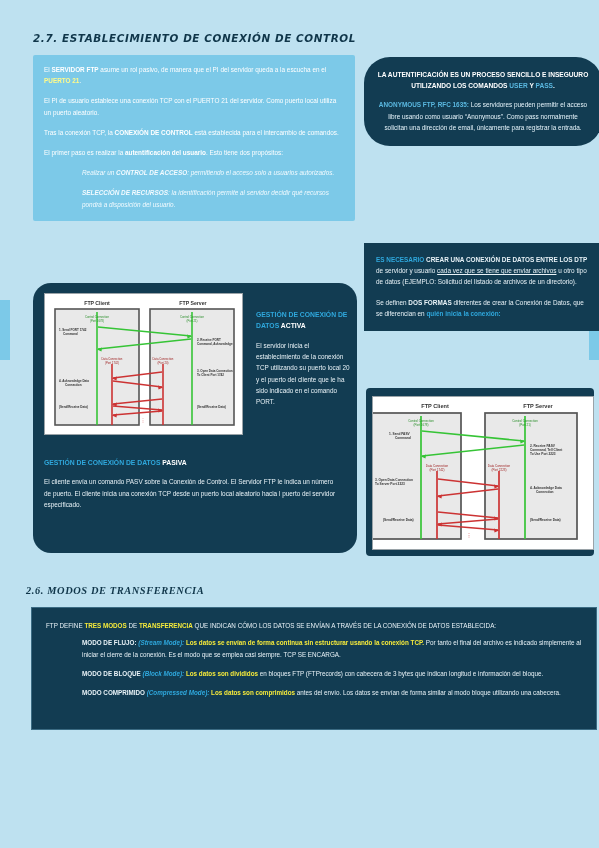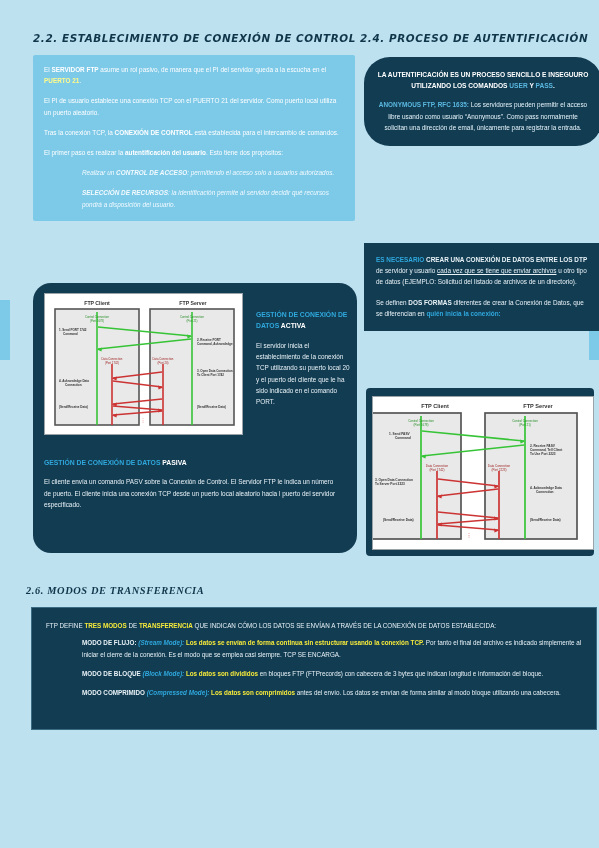--- a/index.html
+++ b/index.html
@@ -99,32 +99,31 @@
   svg{display:block;}
 </style>
 </head>
 <body>
 
 <div class="page">
 
   <div class="edge" id="edgeLeft"></div>
   <div class="edge" id="edgeRight"></div>
 
-  <div class="abs sec-title" id="t22">2.2. ESTABLECIMIENTO DE CONEXIÓN DE CONTROL</div>
+  <div class="abs sec-title" id="t22">2.7. ESTABLECIMIENTO DE CONEXIÓN DE CONTROL</div>
 
   <div class="abs panel-light p-text" id="box22">
     <p><span>El </span><span class="hl-white">SERVIDOR FTP</span><span> asume un rol pasivo, de manera que el PI del servidor queda a la escucha en el </span><span class="hl-yellow" style="color:#fffb8a">PUERTO 21</span><span>.</span></p>
     <p>El PI de usuario establece una conexión TCP con el PUERTO 21 del servidor. Como puerto local utiliza un puerto aleatorio.</p>
     <p><span>Tras la conexión TCP, la </span><span class="hl-white">CONEXIÓN DE CONTROL</span><span> está establecida para el intercambio de comandos.</span></p>
     <p><span>El primer paso es realizar la </span><span class="hl-white">autentificación del usuario</span><span>. Esto tiene dos propósitos:</span></p>
     <p class="indent"><span>Realizar un </span><b>CONTROL DE ACCESO</b><span>: permitiendo el acceso solo a usuarios autorizados.</span></p>
     <p class="indent"><b>SELECCIÓN DE RECURSOS</b><span>: la identificación permite al servidor decidir qué recursos pondrá a disposición del usuario.</span></p>
   </div>
 
-  <div class="abs sec-title" id="t24">2.4. PROCESO DE AUTENTIFICACIÓN</div>
 
   <div class="abs panel-dark rounded-xl" id="box24">
     <p class="head"><span>LA AUTENTIFICACIÓN ES UN PROCESO SENCILLO E INSEGUURO UTILIZANDO LOS COMANDOS </span><span class="hl-blue">USER</span><span> Y </span><span class="hl-blue">PASS</span><span>.</span></p>
     <p class="body"><span class="hl-blue">ANONYMOUS FTP, RFC 1635:</span><span> Los servidores pueden permitir el acceso libre usando como usuario “Anonymous”. Como pass normalmente solicitan una dirección de email, únicamente para registrar la entrada.</span></p>
   </div>
 
 
   <div class="abs panel-dark p-text" id="box25">
     <p><span class="hl-accent">ES NECESARIO</span><b> CREAR UNA CONEXIÓN DE DATOS ENTRE LOS DTP</b><span> de servidor y usuario </span><span class="udl">cada vez que se tiene que enviar archivos</span><span> u otro tipo de datos (EJEMPLO: Solicitud del listado de archivos de un directorio).</span></p>
     <p><span>Se definen </span><b>DOS FORMAS</b><span> diferentes de crear la Conexión de Datos, que se diferencian en </span><span class="hl-accent">quién inicia la conexión:</span></p>

